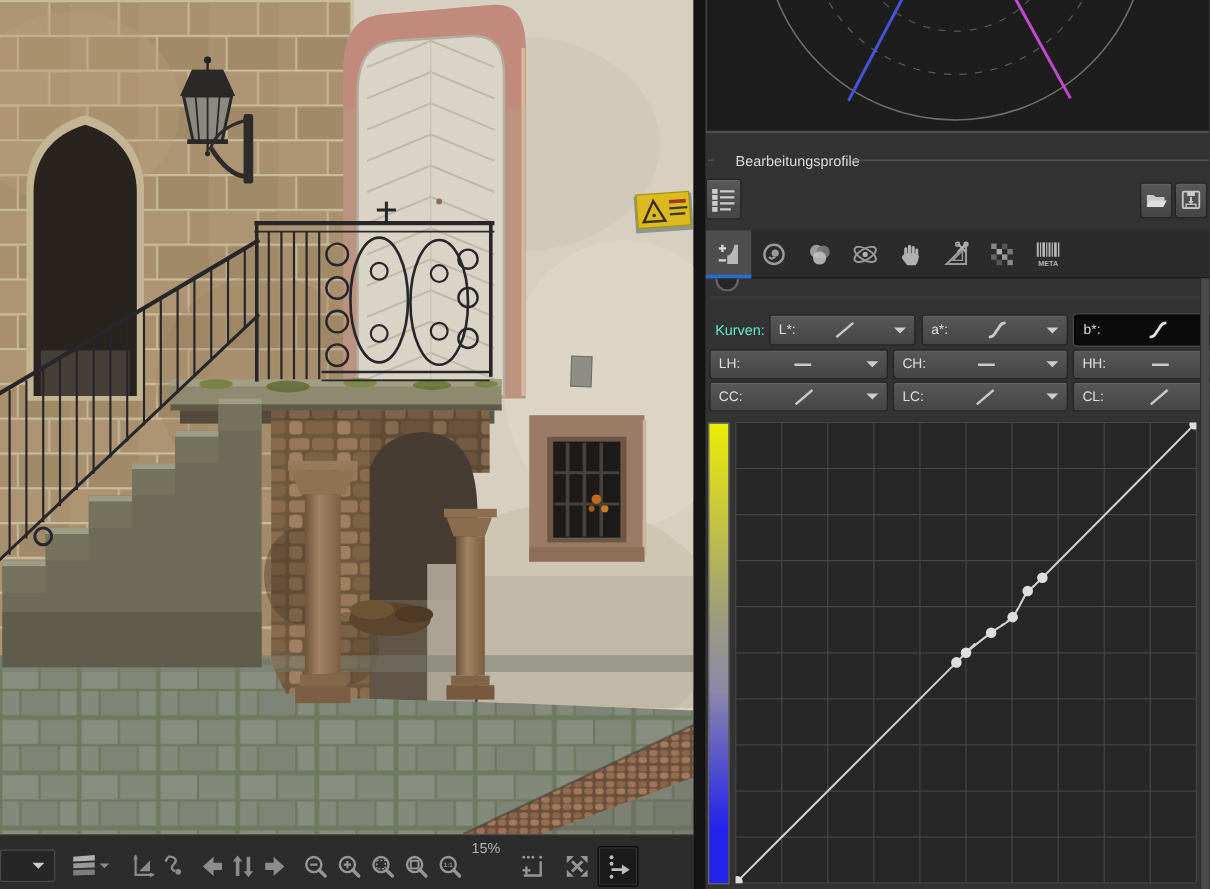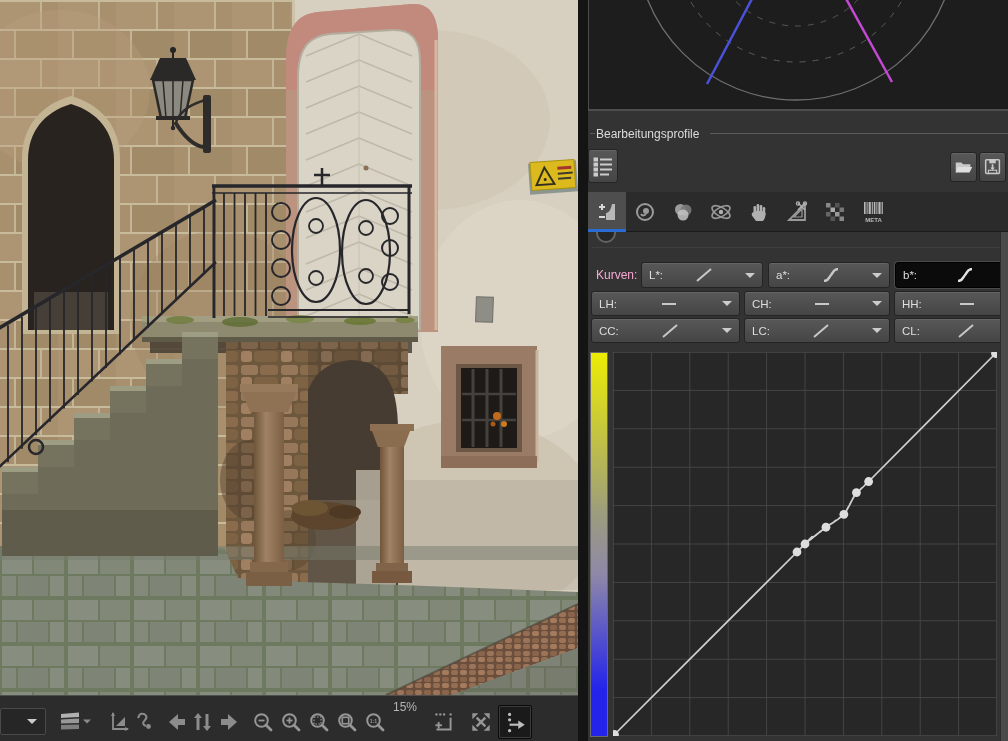--- a/index.html
+++ b/index.html
@@ -39,21 +39,21 @@
     border-bottom:1px solid #1a1a1a; }
   .tab { position:absolute; top:0; width:38px; height:40px; display:flex;
     align-items:center; justify-content:center; }
   .tab.sel { background:#4e4e4e; }
   .tab-underline { position:absolute; left:0; bottom:0; width:38px; height:3px; }
   #knob { left:8px; top:232px; width:20px; height:11px; background:#262626;
     border:2px solid #636363; border-top:none; border-radius:0 0 11px 11px; }
   #hsep { left:4px; top:247px; width:409px; height:1px; background:#3e3e3e; }
 
   
-  .clabel { position:absolute; color:#f9a8d4; font-size:12px; }
+  .clabel { position:absolute; color:#5eead4; font-size:12px; }
   .cbtn { position:absolute; display:flex; align-items:center; color:#dedede;
     font-size:11.5px; padding:0 7px; }
   .cbtn .glyph { flex:1; display:flex; justify-content:center; }
   .cbtn.sel { background:#0b0b0b; border:1px solid #000; border-radius:3px;
     box-shadow:0 0 0 1px #4a4a4a; }
   
   #gradbar { left:2px; top:352px; width:18px; height:385px; border:1px solid #6a6a6a; }
   #curvegrid { left:25px; top:352px; }
   #vscroll { left:412px; top:232px; width:8px; height:509px; background:#4a4a4a;
     border-left:1px solid #2c2c2c; }
@@ -436,21 +436,21 @@
     <div class="abs" id="wheelbox">
       <svg width="420" height="109" viewBox="0 0 420 109">
         <circle cx="207" cy="-60" r="160" stroke="#6e6e6e" stroke-width="1.3" fill="none"></circle>
         <circle cx="207" cy="-60" r="122" stroke="#5c5c5c" stroke-width="1" fill="none" stroke-dasharray="6,7"></circle>
         <circle cx="207" cy="-60" r="86" stroke="#565656" stroke-width="1" fill="none" stroke-dasharray="6,7"></circle>
         <line x1="165" y1="-5" x2="118" y2="84" stroke="#4a52d8" stroke-width="2.5"></line>
         <line x1="255" y1="-5" x2="303" y2="82" stroke="#c24ad2" stroke-width="2.5"></line>
       </svg>
     </div>
 
-    <span class="abs grouplabel" style="left:8px;top:127px">Bearbeitungsprofile</span>
+    <span class="abs grouplabel" style="left:25px;top:127px">Bearbeitungsprofile</span>
     <div class="abs groupline" style="left:2px;top:133px;width:5px"></div>
     <div class="abs groupline" style="left:122px;top:133px;width:298px"></div>
 
     <div class="abs btn3d" style="left:0;top:149px;width:30px;height:34px;display:flex;align-items:center;justify-content:center">
       <svg width="24" height="24" viewBox="0 0 24 24">
         <g fill="#cccccc" stroke="#cccccc">
           <rect x="3" y="4" width="3.5" height="3"></rect>
             <line x1="9" y1="5.5" x2="21" y2="5.5" stroke-width="2"></line>
           <rect x="3" y="9" width="3.5" height="3"></rect>
             <line x1="9" y1="10.5" x2="21" y2="10.5" stroke-width="2"></line>

